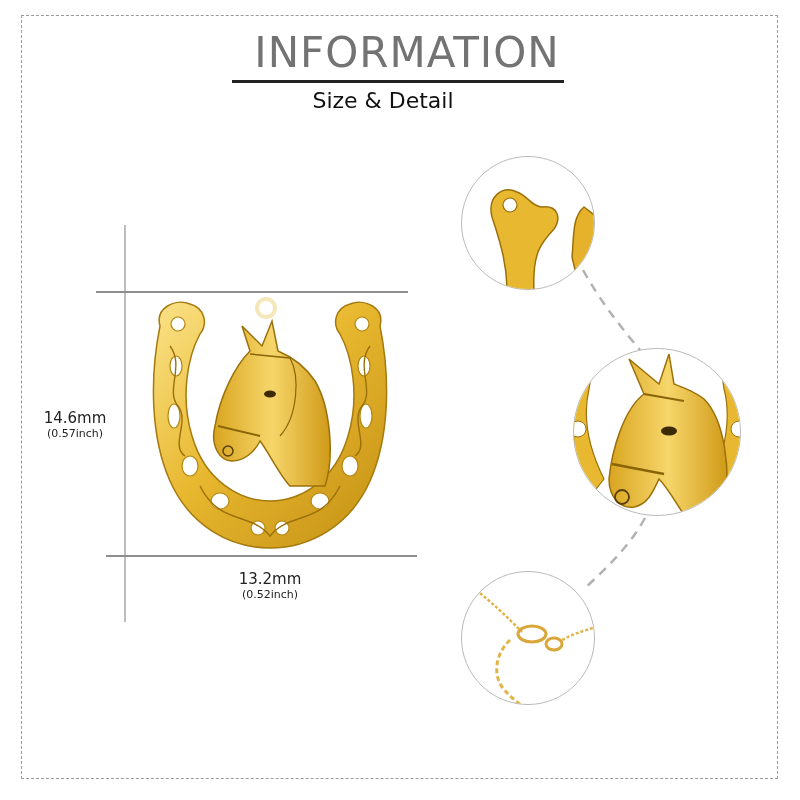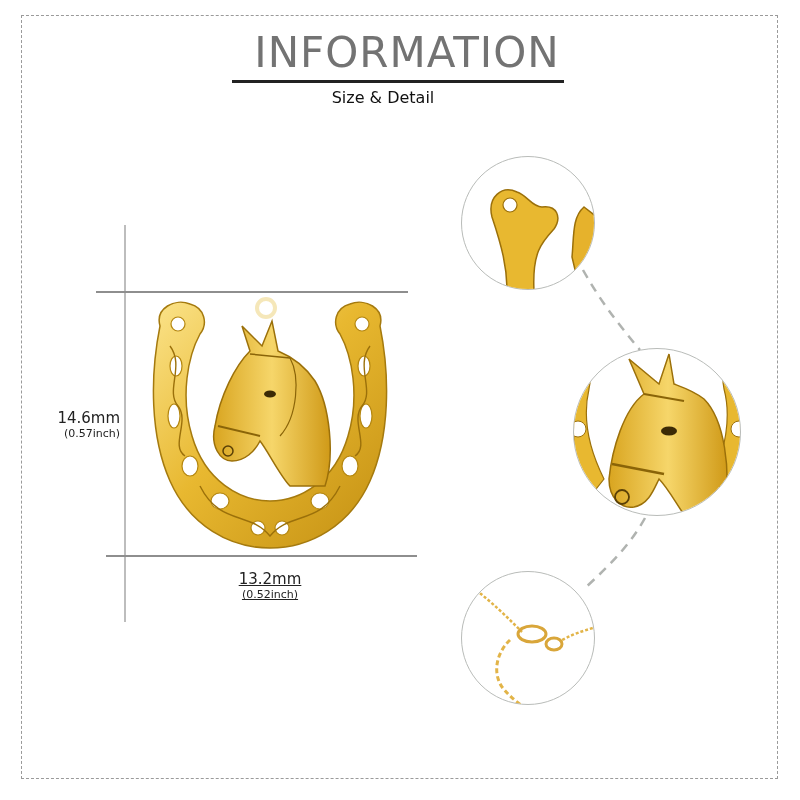--- a/index.html
+++ b/index.html
@@ -1,25 +1,25 @@
 <!DOCTYPE html>
 <html><head>
 <meta charset="utf-8">
 <style>
   html, body { margin: 0; padding: 0; background: #ffffff; }
   body { width: 800px; height: 800px; position: relative; overflow: hidden; font-family: "DejaVu Sans", sans-serif; }
   .frame { position: absolute; left: 21px; top: 15px; width: 757px; height: 764px; border: 1.5px dashed #9a9a9a; box-sizing: border-box; }
   .title { position: absolute; left: 0; width: 800px; top: 32px; text-align: center; font-size: 42px; letter-spacing: 1px; color: #737373; font-weight: 400; line-height: 1; padding-left: 7px; }
   .title-rule { position: absolute; left: 232px; top: 80px; width: 332px; height: 3px; background: #222; }
-  .subtitle { position: absolute; left: 0; width: 766px; top: 88px; text-align: center; font-size: 16px; color: #111; line-height: 1.2; }
+  .subtitle { position: absolute; left: 0; width: 766px; top: 88px; text-align: center; font-size: 22px; color: #111; line-height: 1.2; }
   .vline { position: absolute; left: 124px; top: 225px; width: 1.5px; height: 397px; background: #bdbdbd; }
   .hline-top { position: absolute; left: 96px; top: 291px; width: 312px; height: 1.5px; background: #8e8e8e; }
   .hline-bot { position: absolute; left: 106px; top: 555px; width: 311px; height: 1.5px; background: #8e8e8e; }
-  .dim-v { position: absolute; left: 30px; top: 409px; width: 90px; text-align: right; color: #222; }
-  .dim-h { position: absolute; left: 220px; top: 570px; width: 100px; text-align: center; color: #222; text-decoration: underline; }
+  .dim-v { position: absolute; left: 30px; top: 409px; width: 90px; text-align: center; color: #222; }
+  .dim-h { position: absolute; left: 220px; top: 570px; width: 100px; text-align: center; color: #222; }
   .dim-main { font-size: 15px; line-height: 1.2; }
   .dim-sub { font-size: 11px; line-height: 1.2; }
   .pendant { position: absolute; left: 150px; top: 296px; width: 240px; height: 256px; }
   .circle { position: absolute; border-radius: 50%; border: 1.5px solid #b9bcb9; overflow: hidden; background: #fff; box-sizing: border-box; }
   .c1 { left: 461px; top: 156px; width: 134px; height: 134px; }
   .c2 { left: 573px; top: 348px; width: 168px; height: 168px; }
   .c3 { left: 461px; top: 571px; width: 134px; height: 134px; }
   .connector { position: absolute; left: 0; top: 0; width: 800px; height: 800px; pointer-events: none; }
 </style>
 </head>

